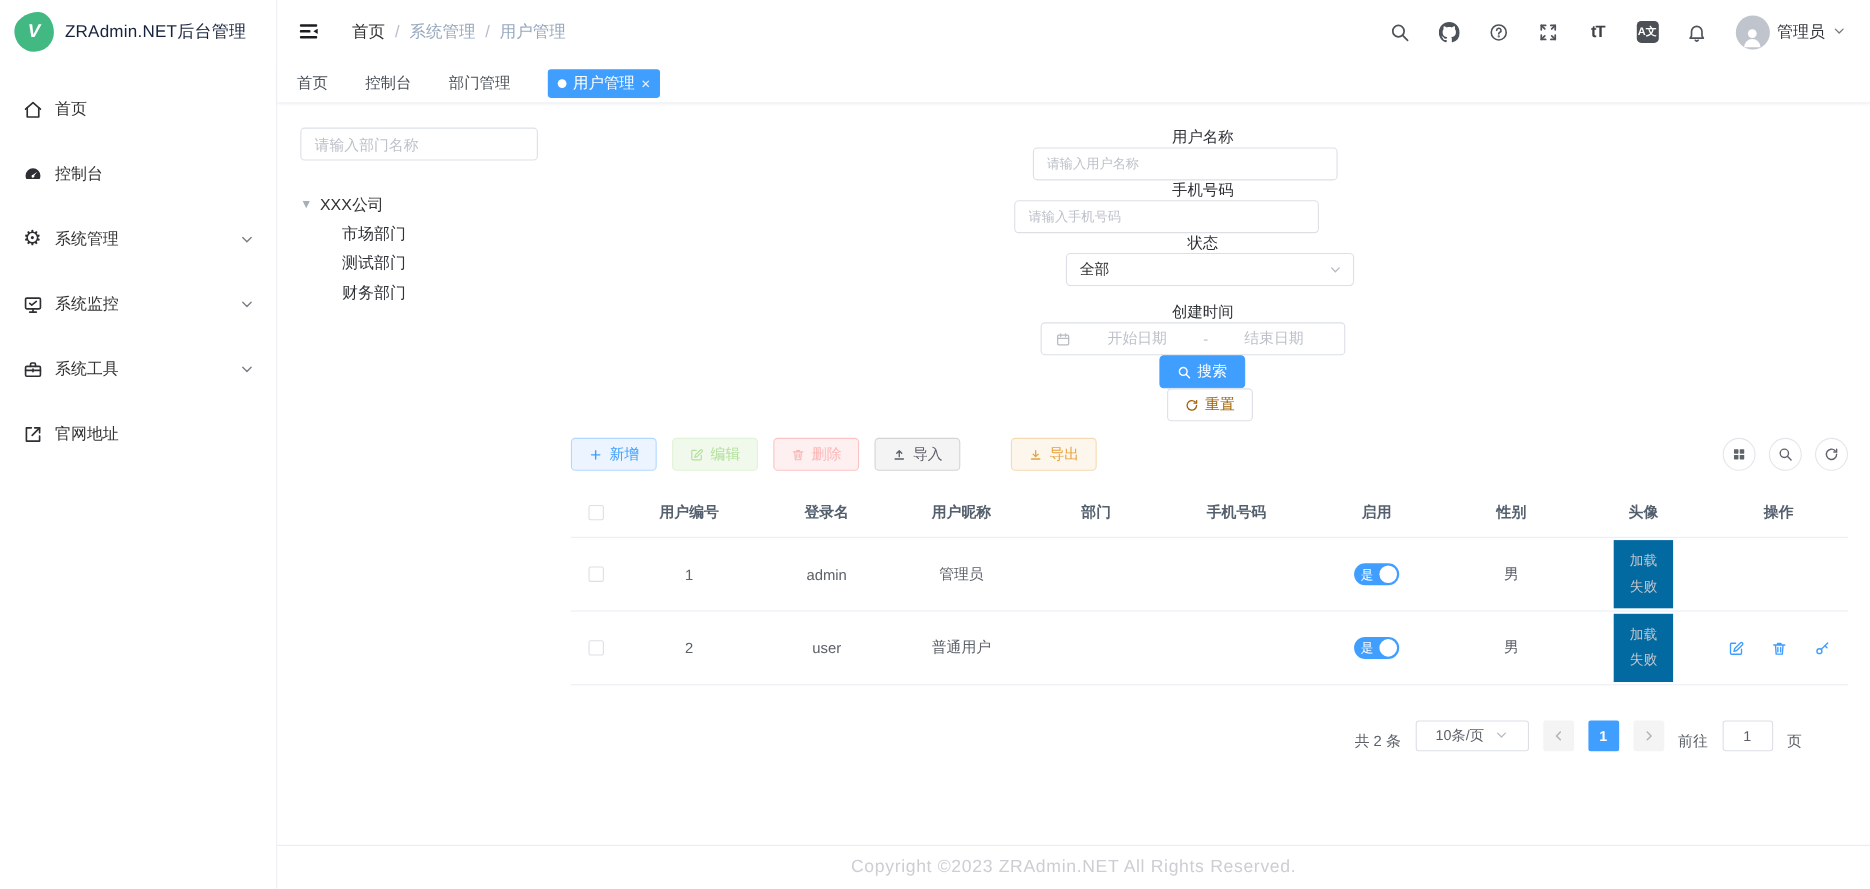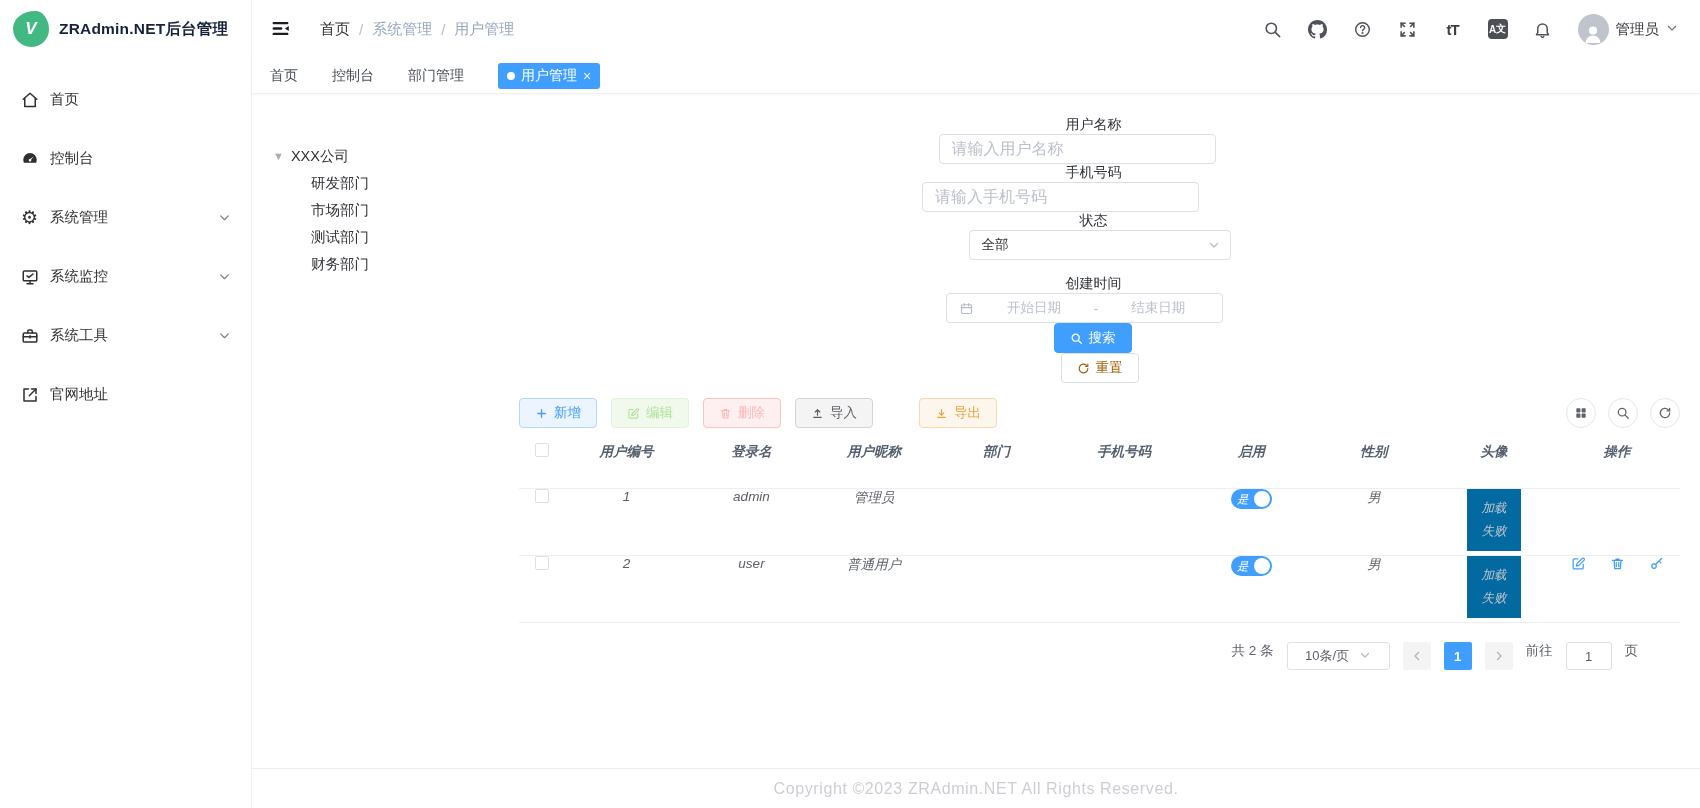--- a/index.html
+++ b/index.html
@@ -12,21 +12,21 @@
 
   
   .sidebar { width: 252px; flex: none; background: #fff; border-right: 1px solid #eef0f3; }
   .logo-row { height: 58px; display: flex; align-items: center; padding-left: 13px; gap: 10px; }
   .logo-blob {
     width: 36px; height: 36px; background: #42b983; color: #fff;
     border-radius: 62% 38% 50% 50% / 48% 52% 48% 52%;
     display: flex; align-items: center; justify-content: center;
     font-weight: bold; font-size: 17px; font-style: italic;
   }
-  .app-title { font-weight: 700; font-size: 15.5px; color: #17233d; letter-spacing: .2px; }
+  .app-title { font-weight: 400; font-size: 15.5px; color: #17233d; letter-spacing: .2px; }
   .menu { padding-top: 12px; }
   .menu-item { height: 59px; display: flex; align-items: center; padding: 0 20px; cursor: pointer; color: #303133; font-size: 14.5px; }
   .mi-icon { width: 19px; height: 19px; margin-right: 11px; color: #2d2f33; display: inline-flex; align-items: center; justify-content: center; }
   .mi-icon svg { width: 18px; height: 18px; }
   .mi-gear { font-size: 19px; line-height: 19px; }
   .mi-chevron { margin-left: auto; color: #7b7f87; display: inline-flex; }
   .mi-chevron svg { width: 13px; height: 13px; }
 
   
   .main { flex: 1; display: flex; flex-direction: column; min-width: 0; }
@@ -61,21 +61,21 @@
   .dept-search { width: 216px; height: 30px; border: 1px solid #dcdfe6; border-radius: 4px; padding: 0 12px; font-size: 13.5px; color: #303133; outline: none; font-family: inherit; }
   .dept-search::placeholder { color: #bcc1c9; }
   .tree { margin-top: 26px; font-size: 14.5px; }
   .tree-root { display: flex; align-items: center; gap: 7px; height: 28px; cursor: pointer; }
   .tree-caret { color: #a9adb5; font-size: 11px; }
   .tree-child { padding-left: 38px; height: 27px; line-height: 27px; cursor: pointer; color: #2f3237; }
 
   .right-col { flex: 1; margin-left: 30px; min-width: 0; }
   .filters-row { display: flex; align-items: center; margin-bottom: 15px; flex-direction: column; }
   .f-label { font-size: 14px; color: #2f3237; margin-right: 12px; white-space: nowrap; }
-  .f-input { height: 30px; border: 1px solid #dcdfe6; border-radius: 4px; padding: 0 12px; font-size: 16px; outline: none; font-family: inherit; color: #303133; }
+  .f-input { height: 30px; border: 1px solid #dcdfe6; border-radius: 4px; padding: 0 12px; font-size: 12px; outline: none; font-family: inherit; color: #303133; }
   .f-input::placeholder { color: #bcc1c9; }
   .w-user { width: 277px; margin-right: 45px; }
   .w-phone { width: 277px; margin-right: 78px; }
   .status-select { width: 262px; height: 30px; border: 1px solid #dcdfe6; border-radius: 4px; display: flex; align-items: center; padding: 0 10px 0 12px; font-size: 13.5px; color: #303133; cursor: pointer; }
   .status-select .sel-caret { margin-left: auto; color: #b6bac1; display: inline-flex; }
   .sel-caret svg { width: 12px; height: 12px; }
   .date-range { width: 277px; height: 30px; border: 1px solid #dcdfe6; border-radius: 4px; display: flex; align-items: center; padding: 0 12px; gap: 8px; color: #bcc1c9; font-size: 13.5px; margin-right: 30px; cursor: text; }
   .date-range svg { width: 15px; height: 15px; color: #b6bac1; flex: none; }
   .date-ph { flex: 1; text-align: center; }
   .date-sep { color: #bcc1c9; }
@@ -90,39 +90,39 @@
   .btn-import { background: #f4f4f5; border-color: #d3d4d6; color: #5a5e66; }
   .btn-export { background: #fdf6ec; border-color: #f5dab1; color: #e6a23c; margin-left: 32px; }
 
   .toolbar-row { display: flex; align-items: center; gap: 14px; margin-top: 4px; }
   .toolbar-right { margin-left: auto; display: flex; gap: 12px; }
   .circle-btn { width: 30px; height: 30px; border-radius: 50%; border: 1px solid #e3e6ea; background: #fff; color: #5f646b; display: inline-flex; align-items: center; justify-content: center; cursor: pointer; }
   .circle-btn svg { width: 14px; height: 14px; }
 
   
   .table { margin-top: 15px; width: 100%; font-size: 13.5px; }
-  .t-row { display: flex; border-bottom: 1px solid #ebeef5; font-style: italic; }
+  .t-row { display: flex; align-items: center; border-bottom: 1px solid #ebeef5; }
   .t-head { height: 46px; font-weight: 700; color: #55606e; }
   .t-body-row { height: 67px; color: #5c6168; }
   .t-cell { text-align: center; flex: none; }
   .c-cb { width: 45px; display: flex; justify-content: center; }
   .c-id { width: 125px; } .c-login { width: 125px; } .c-nick { width: 120px; }
   .c-dept { width: 125px; } .c-phone { width: 130px; } .c-en { width: 125px; }
   .c-sex { width: 120px; } .c-av { width: 120px; display: flex; justify-content: center; }
   .c-ops { flex: 1; display: flex; justify-content: center; gap: 24px; }
   .checkbox { width: 14px; height: 14px; border: 1px solid #dcdfe6; border-radius: 2px; background: #fff; cursor: pointer; }
   .toggle { width: 41px; height: 20px; border-radius: 10px; background: #409eff; display: inline-flex; align-items: center; position: relative; cursor: pointer; }
   .toggle-text { color: #fff; font-size: 11.5px; margin-left: 6px; }
   .toggle-knob { width: 16px; height: 16px; border-radius: 50%; background: #fff; position: absolute; right: 2px; top: 2px; }
   .avatar-fail { width: 54px; height: 62px; background: #0369a1; color: #c0c4cc; font-size: 12.5px; display: flex; flex-direction: column; align-items: center; justify-content: center; line-height: 23px; }
   .op-ic { color: #409eff; display: inline-flex; cursor: pointer; }
   .op-ic svg { width: 15px; height: 15px; }
 
   
-  .pagination { display: flex; align-items: flex-start; justify-content: flex-end; gap: 13px; margin-top: 19px; font-size: 13.5px; color: #5c6168; padding-right: 42px; }
+  .pagination { display: flex; align-items: flex-end; justify-content: flex-end; gap: 13px; margin-top: 32px; font-size: 13.5px; color: #5c6168; padding-right: 42px; }
   .ps-select { width: 103px; height: 28px; border: 1px solid #dcdfe6; border-radius: 3px; display: flex; align-items: center; justify-content: center; gap: 10px; font-size: 13px; color: #5c6168; cursor: pointer; }
   .pg-btn { width: 28px; height: 28px; border-radius: 2px; background: #f4f4f5; color: #aeb2b8; display: inline-flex; align-items: center; justify-content: center; cursor: pointer; }
   .pg-btn svg { width: 12px; height: 12px; }
   .pg-num { width: 28px; height: 28px; border-radius: 2px; background: #409eff; color: #fff; font-weight: 700; display: inline-flex; align-items: center; justify-content: center; cursor: pointer; font-size: 13px; }
   .goto-input { width: 46px; height: 28px; border: 1px solid #dcdfe6; border-radius: 3px; text-align: center; font-size: 13px; color: #5c6168; outline: none; font-family: inherit; }
 
   
   .footer { height: 40px; flex: none; border-top: 1px solid #ececee; display: flex; align-items: center; justify-content: center; color: #ccced3; font-size: 16px; letter-spacing: .6px; }
 </style>
 </head>
@@ -282,26 +282,26 @@
       <span class="tab tab-active">
         <span class="tab-dot"></span>
         <span>用户管理</span>
         <span class="tab-close">×</span>
       </span>
     </div>
 
     <div class="content">
 
       <div class="left-col">
+        <input class="dept-search" placeholder="请输入部门名称" style="">
         <div class="tree">
           <div class="tree-root">
             <span class="tree-caret">▼</span>
             <span>XXX公司</span>
           </div>
-          <div class="tree-child">研发部门</div>
           <div class="tree-child">市场部门</div>
           <div class="tree-child">测试部门</div>
           <div class="tree-child">财务部门</div>
         </div>
       </div>
 
       <div class="right-col">
 
         <div class="filters-row">
           <span class="f-label">用户名称</span>

